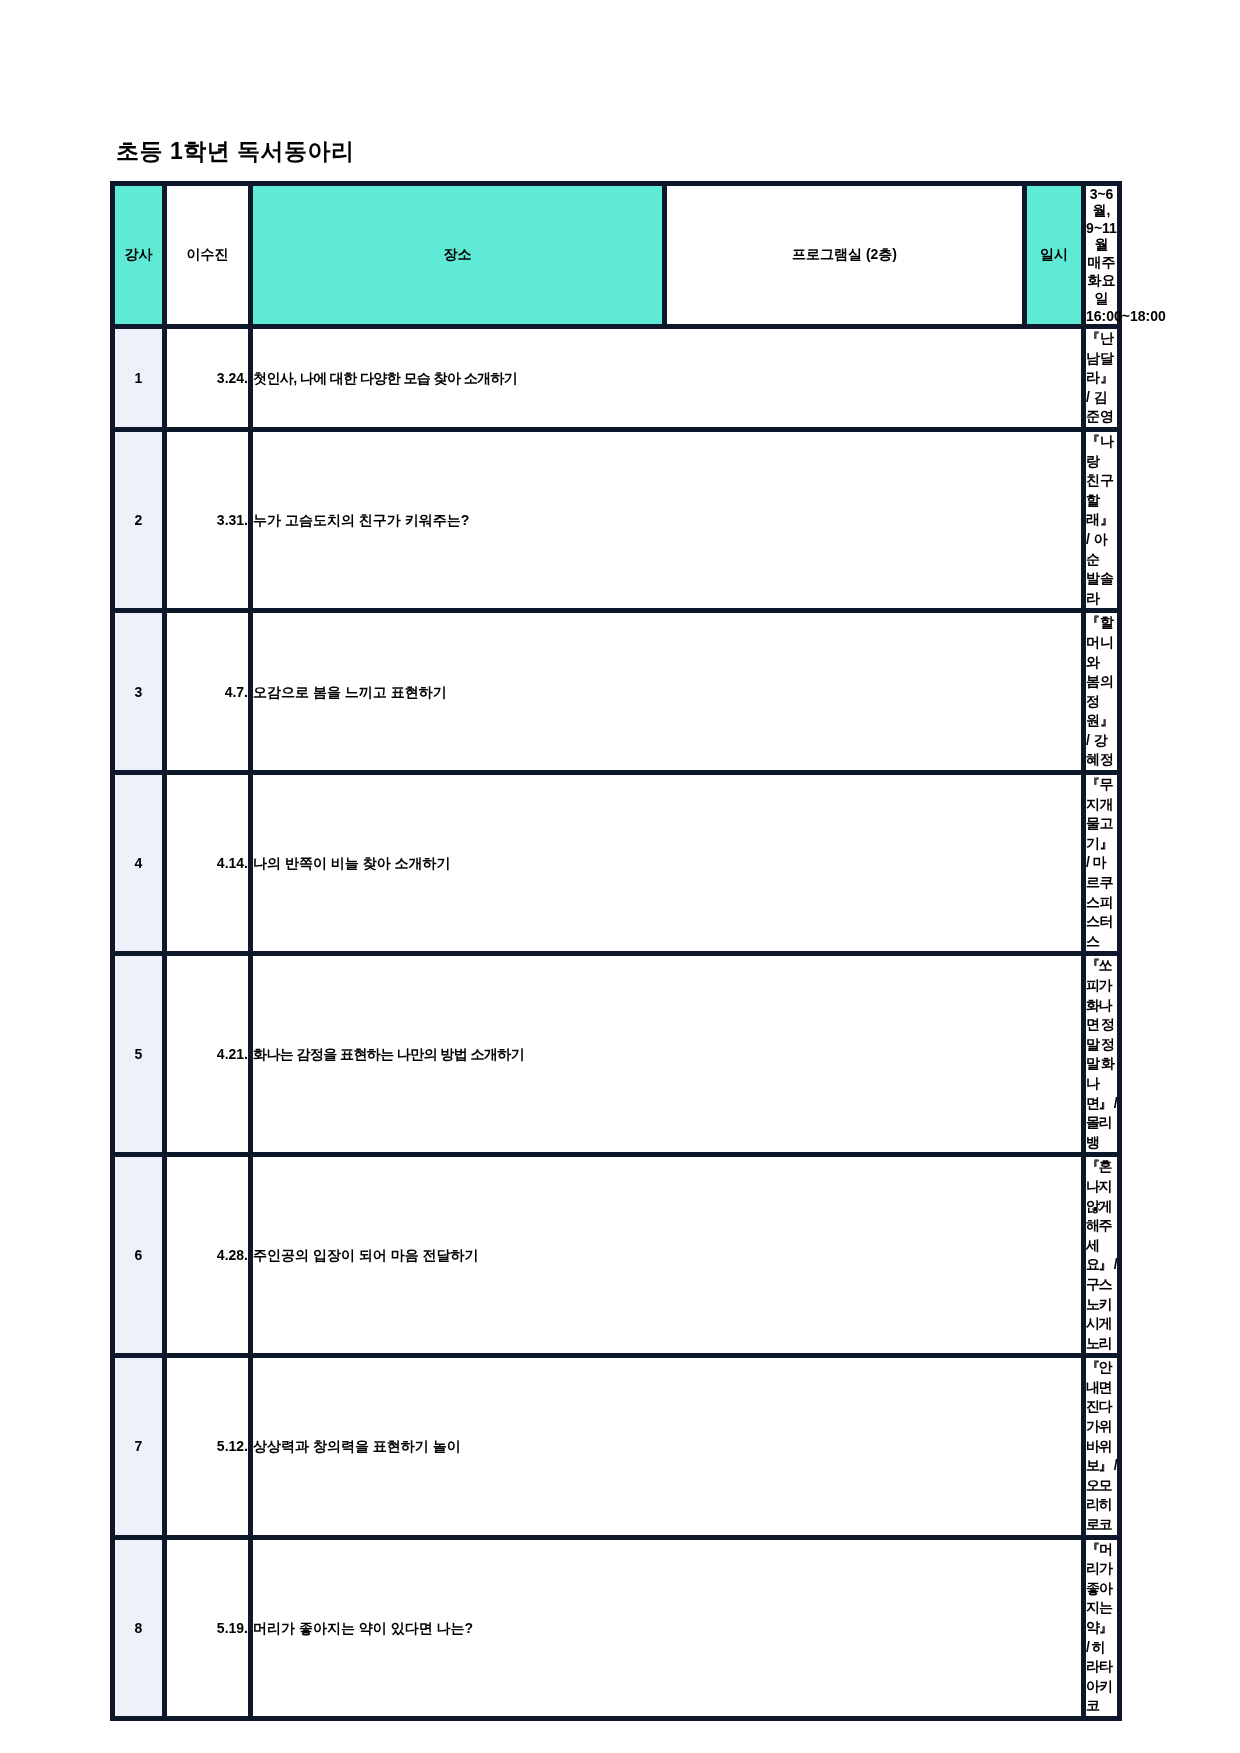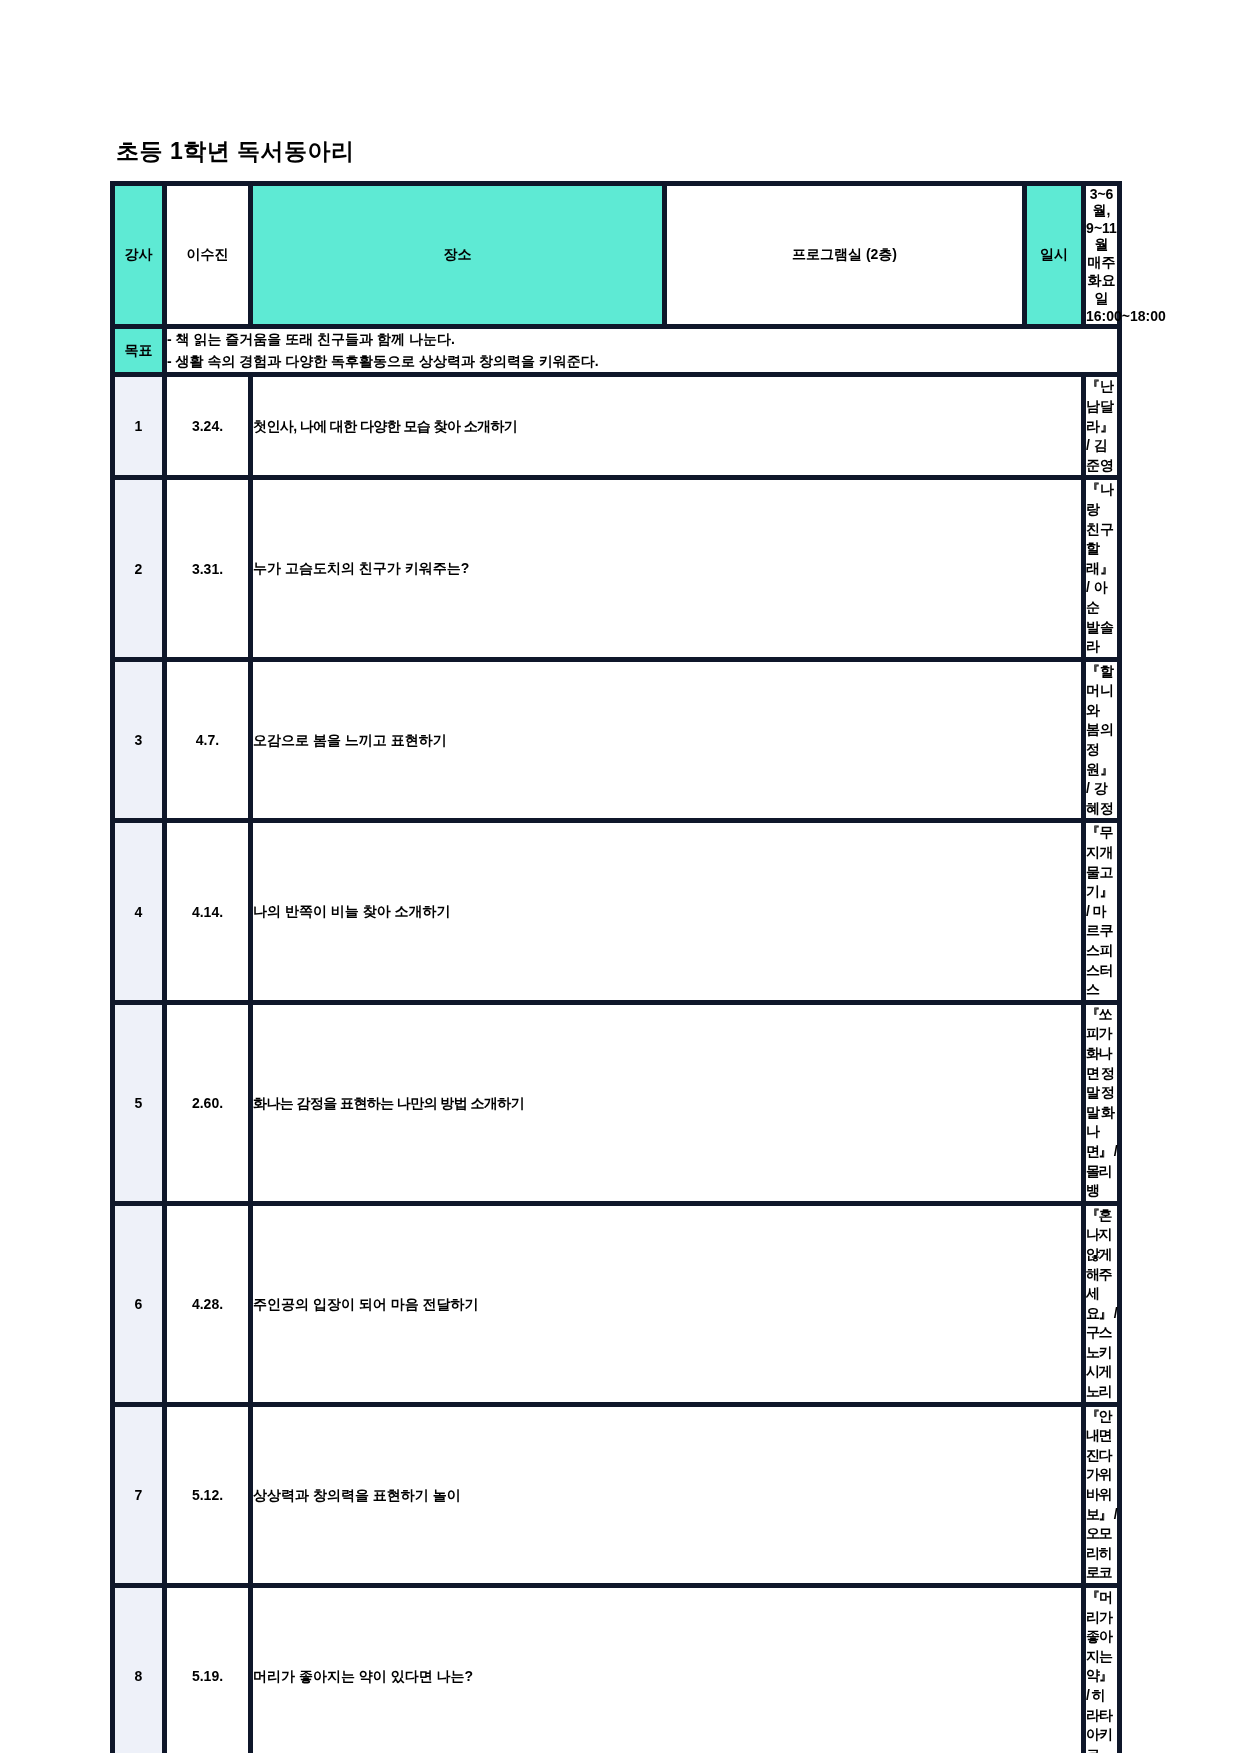--- a/index.html
+++ b/index.html
@@ -73,21 +73,21 @@
     font-weight: bold;
     height: 38px;
     font-size: 17px;
   }
   td.cell-no {
     text-align: center;
     background: #eef1f9;
     font-size: 17px;
   }
   td.cell-date {
-    text-align: center;
+    text-align: right;
     font-size: 17px;
     font-weight: bold;
   }
   td.cell-content {
     text-align: left;
     padding: 6px 8px 6px 14px;
     font-size: 17px;
     line-height: 1.45;
   }
   td.cell-book {
@@ -117,27 +117,20 @@
     </colgroup>
     <tbody>
       <tr>
           <td class="hdr-cell" style="width: 52px;">강사</td>
           <td class="info-val" style="width: 116px;">이수진</td>
           <td class="hdr-cell" style="width: 62px;">장소</td>
           <td class="info-val" style="width: 222px;">프로그램실 (2층)</td>
           <td class="hdr-cell" style="width: 54px;">일시</td>
           <td class="info-val">3~6월, 9~11월 매주 화요일 16:00~18:00</td>
         </tr>
-      <tr>
-        <td class="hdr-cell" rowspan="1">목표</td>
-        <td class="goal-cell" colspan="5">
-          <div class="goal-line">- 책 읽는 즐거움을 또래 친구들과 함께 나눈다.</div>
-          <div class="goal-line">- 생활 속의 경험과 다양한 독후활동으로 상상력과 창의력을 키워준다.</div>
-        </td>
-      </tr>
     <tr class="row">
           <td class="cell-no">1</td>
           <td class="cell-date">3.24.</td>
           <td class="cell-content shrink-1" colspan="3">첫인사, 나에 대한 다양한 모습 찾아 소개하기</td>
           <td class="cell-book ">『난 남달라』 / 김준영</td>
         </tr>
         <tr class="row">
           <td class="cell-no">2</td>
           <td class="cell-date">3.31.</td>
           <td class="cell-content " colspan="3">누가 고슴도치의 친구가 키워주는?</td>
@@ -150,21 +143,21 @@
           <td class="cell-book ">『할머니와 봄의 정원』 / 강혜정</td>
         </tr>
         <tr class="row">
           <td class="cell-no">4</td>
           <td class="cell-date">4.14.</td>
           <td class="cell-content " colspan="3">나의 반쪽이 비늘 찾아 소개하기</td>
           <td class="cell-book shrink-1">『무지개 물고기』 / 마르쿠스피스터스</td>
         </tr>
         <tr class="row">
           <td class="cell-no">5</td>
-          <td class="cell-date">2.60.</td>
+          <td class="cell-date">4.21.</td>
           <td class="cell-content shrink-1" colspan="3">화나는 감정을 표현하는 나만의 방법 소개하기</td>
           <td class="cell-book shrink-3">『쏘피가 화나면 정말 정말 화나면』 / 몰리 뱅</td>
         </tr>
         <tr class="row">
           <td class="cell-no">6</td>
           <td class="cell-date">4.28.</td>
           <td class="cell-content " colspan="3">주인공의 입장이 되어 마음 전달하기</td>
           <td class="cell-book shrink-3">『혼나지 않게 해주세요』 / 구스노키시게노리</td>
         </tr>
         <tr class="row">

